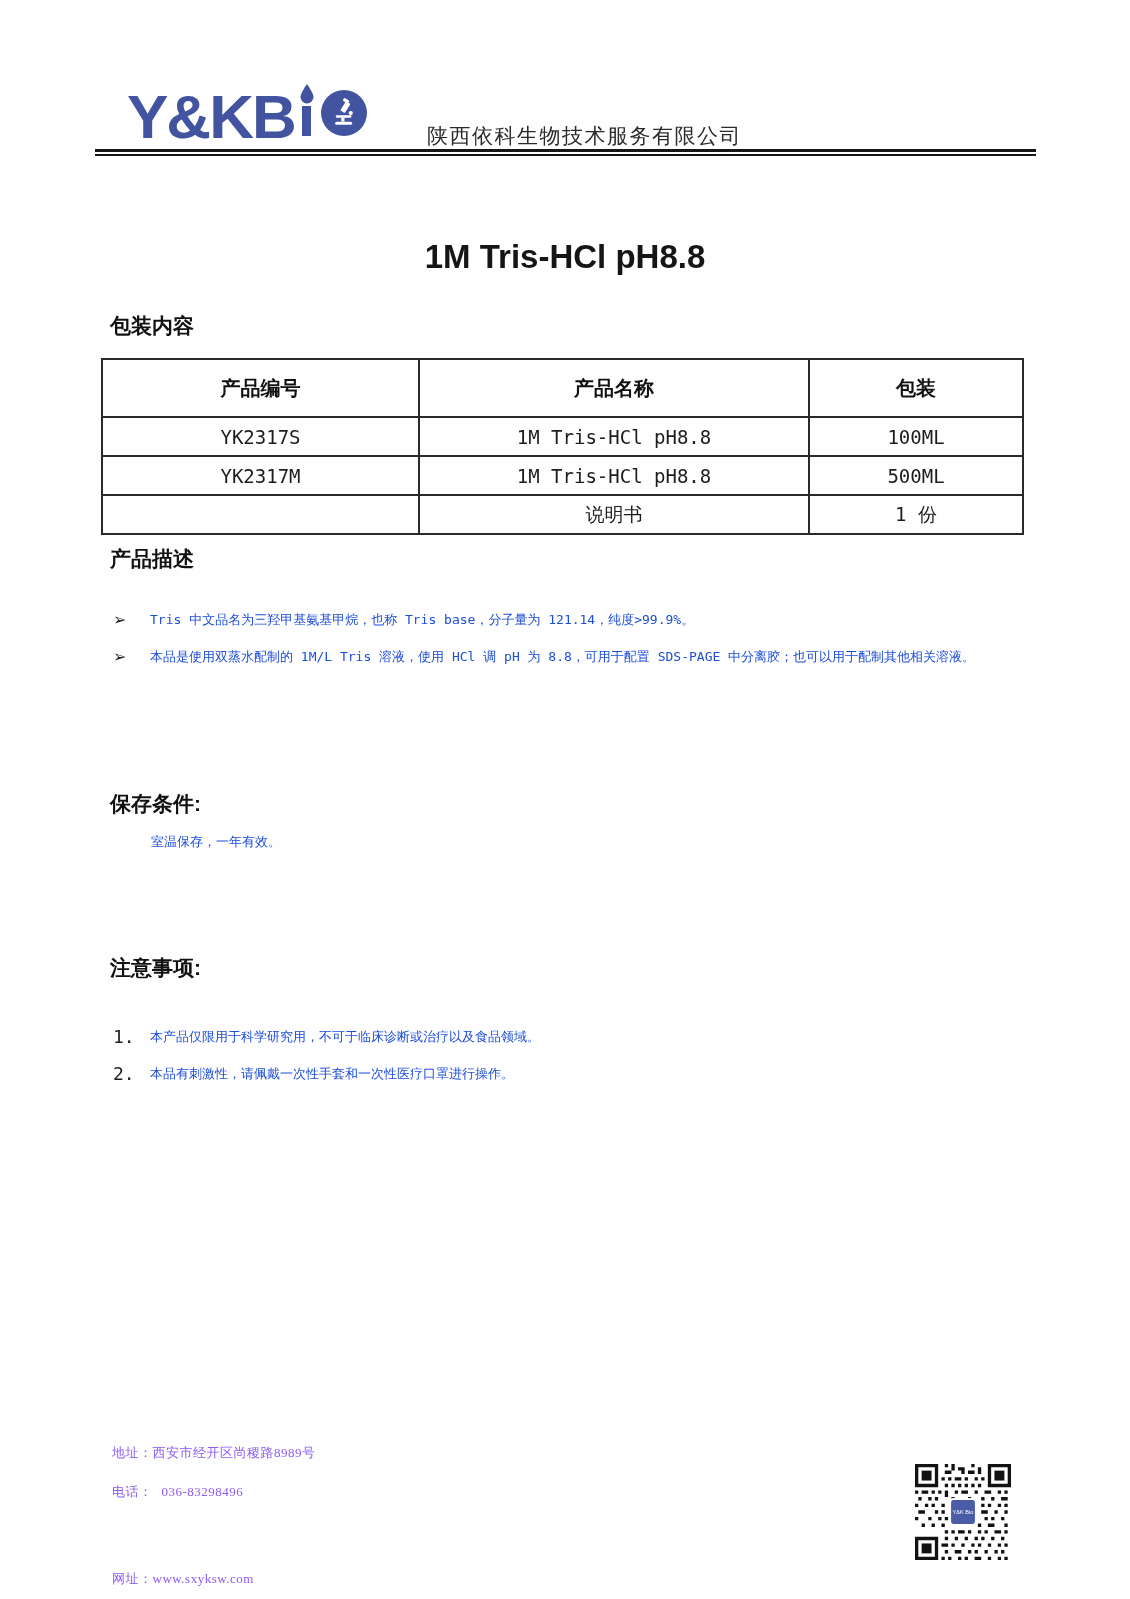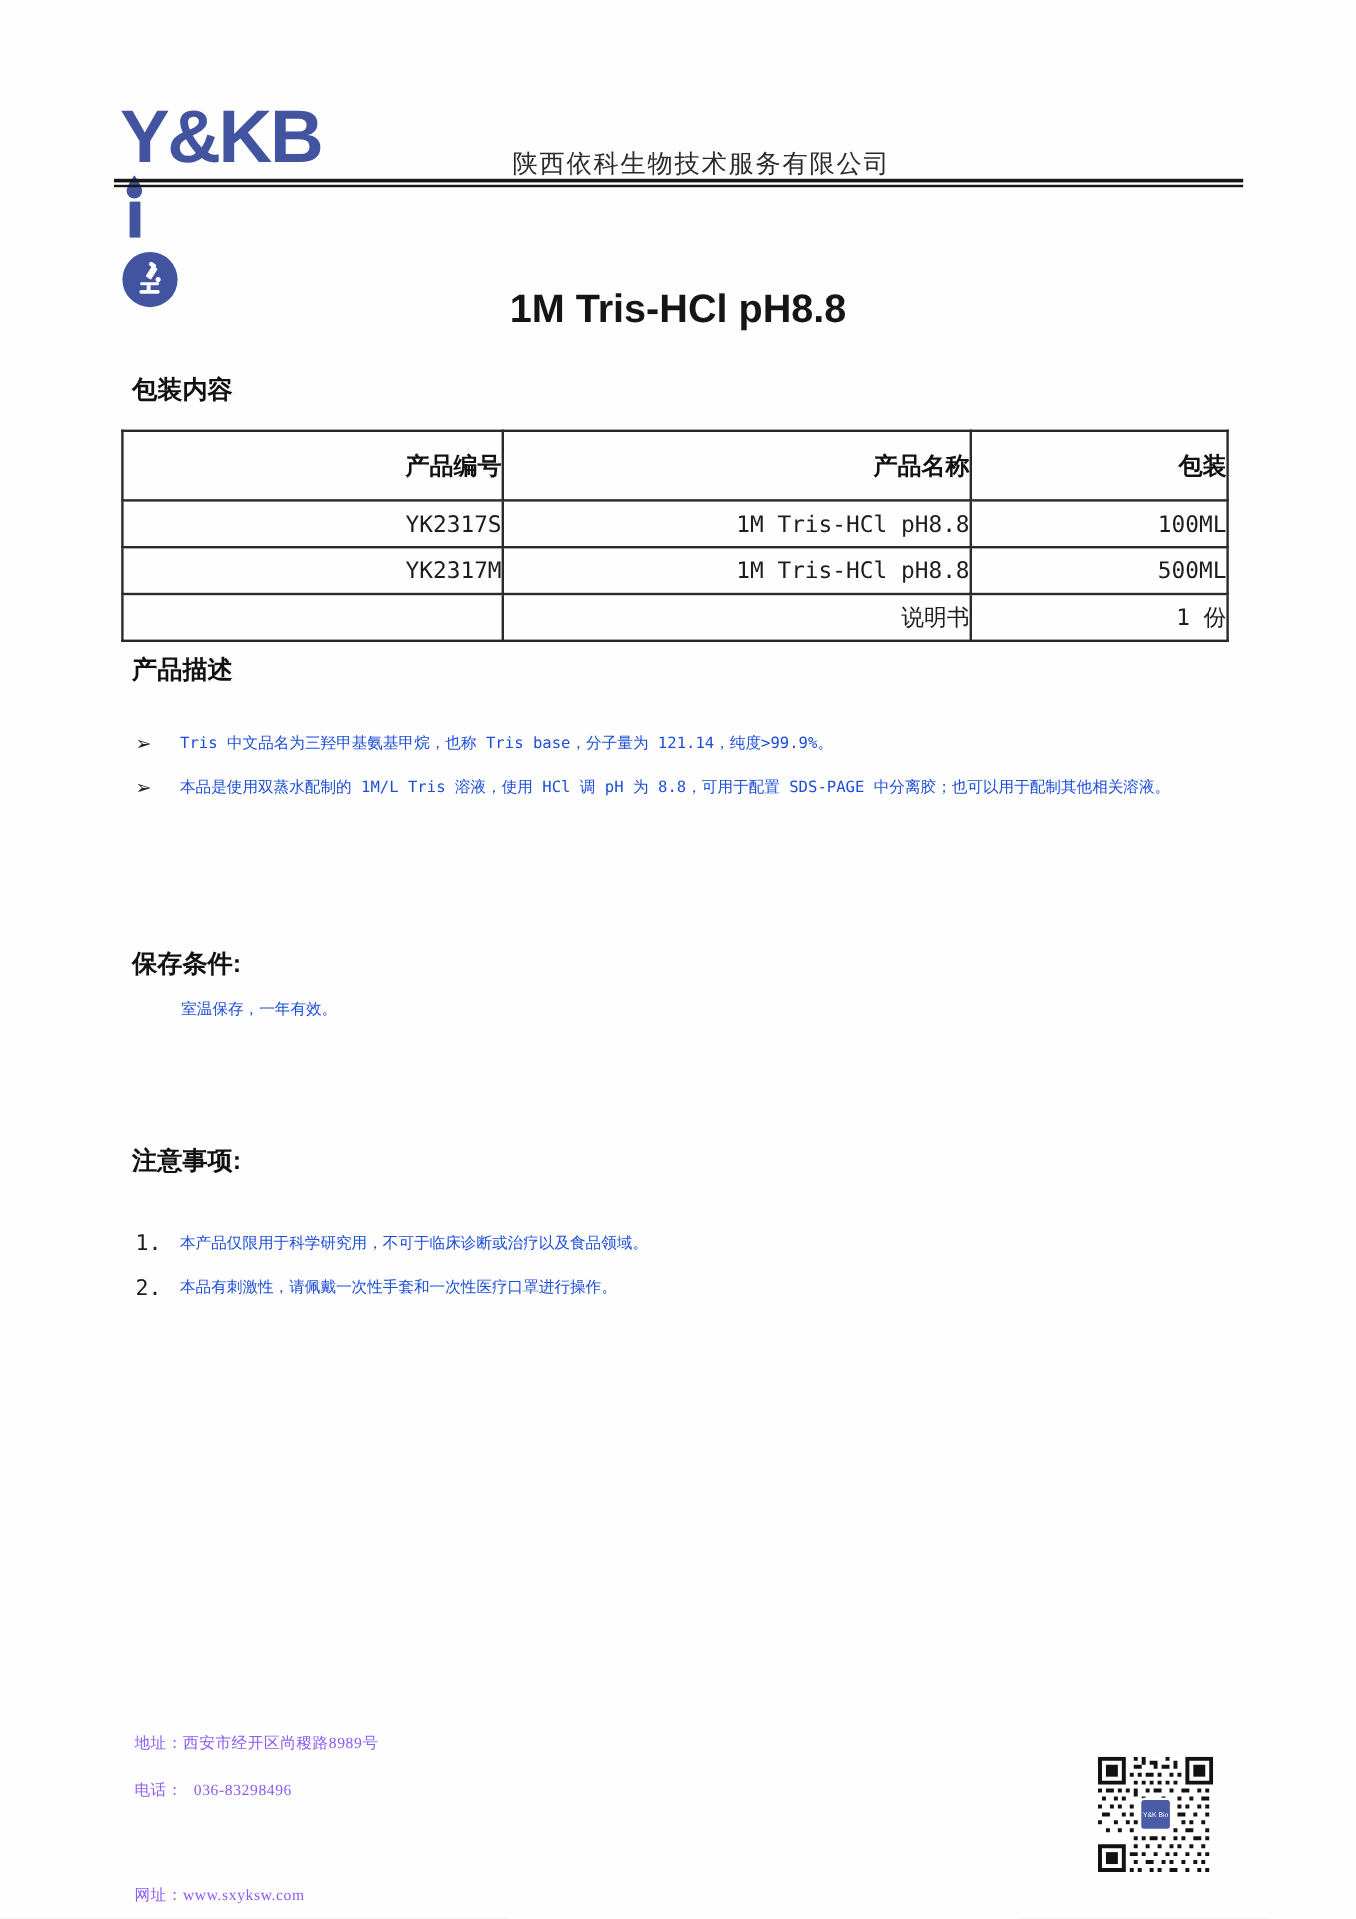--- a/index.html
+++ b/index.html
@@ -6,21 +6,21 @@
   .page{
     position:relative;
     width:1130px;height:1599px;
     margin:0 auto;
     background:#fffefe;
     font-family:"Liberation Sans",sans-serif;
     color:#1c1c1c;
     overflow:hidden;
   }
   
-  .logo{position:absolute;left:100px;top:84px;display:flex;align-items:flex-start;flex-direction:column;}
+  .logo{position:absolute;left:127px;top:84px;display:flex;align-items:flex-end;}
   .logo-text{
     font-family:"Liberation Sans",sans-serif;
     font-weight:700;font-size:62px;line-height:1;
     letter-spacing:-2px;color:#4254a0;
   }
   .logo-i{display:flex;flex-direction:column;align-items:center;margin:0 4px 12px 4px;}
   .logo-i-drop{display:block;margin-bottom:2px;}
   .logo-i-stem{width:9px;height:30px;background:#4254a0;}
   .logo-o{
     position:relative;width:46px;height:46px;border-radius:50%;
@@ -50,21 +50,21 @@
   .h-pack{top:311px;}
   .h-desc{top:544px;}
   .h-storage{top:789px;}
   .h-notes{top:953px;}
   
   .pack-table{
     position:absolute;left:101px;top:358px;width:921px;
     border-collapse:collapse;table-layout:fixed;
   }
   .pack-table th,.pack-table td{
-    border:2px solid #2a2a2a;text-align:right;vertical-align:middle;
+    border:2px solid #2a2a2a;text-align:center;vertical-align:middle;
     padding:0;
   }
   .pack-table th{height:56px;font-size:20px;font-weight:700;color:#111;}
   .pack-table td{
     height:37px;font-size:19px;color:#1d1d1d;
     font-family:"DejaVu Sans Mono","Liberation Mono",monospace;
   }
   
   .bullets{position:absolute;left:113px;top:601px;width:907px;}
   .bullet{display:grid;grid-template-columns:37px 1fr;align-items:start;}

